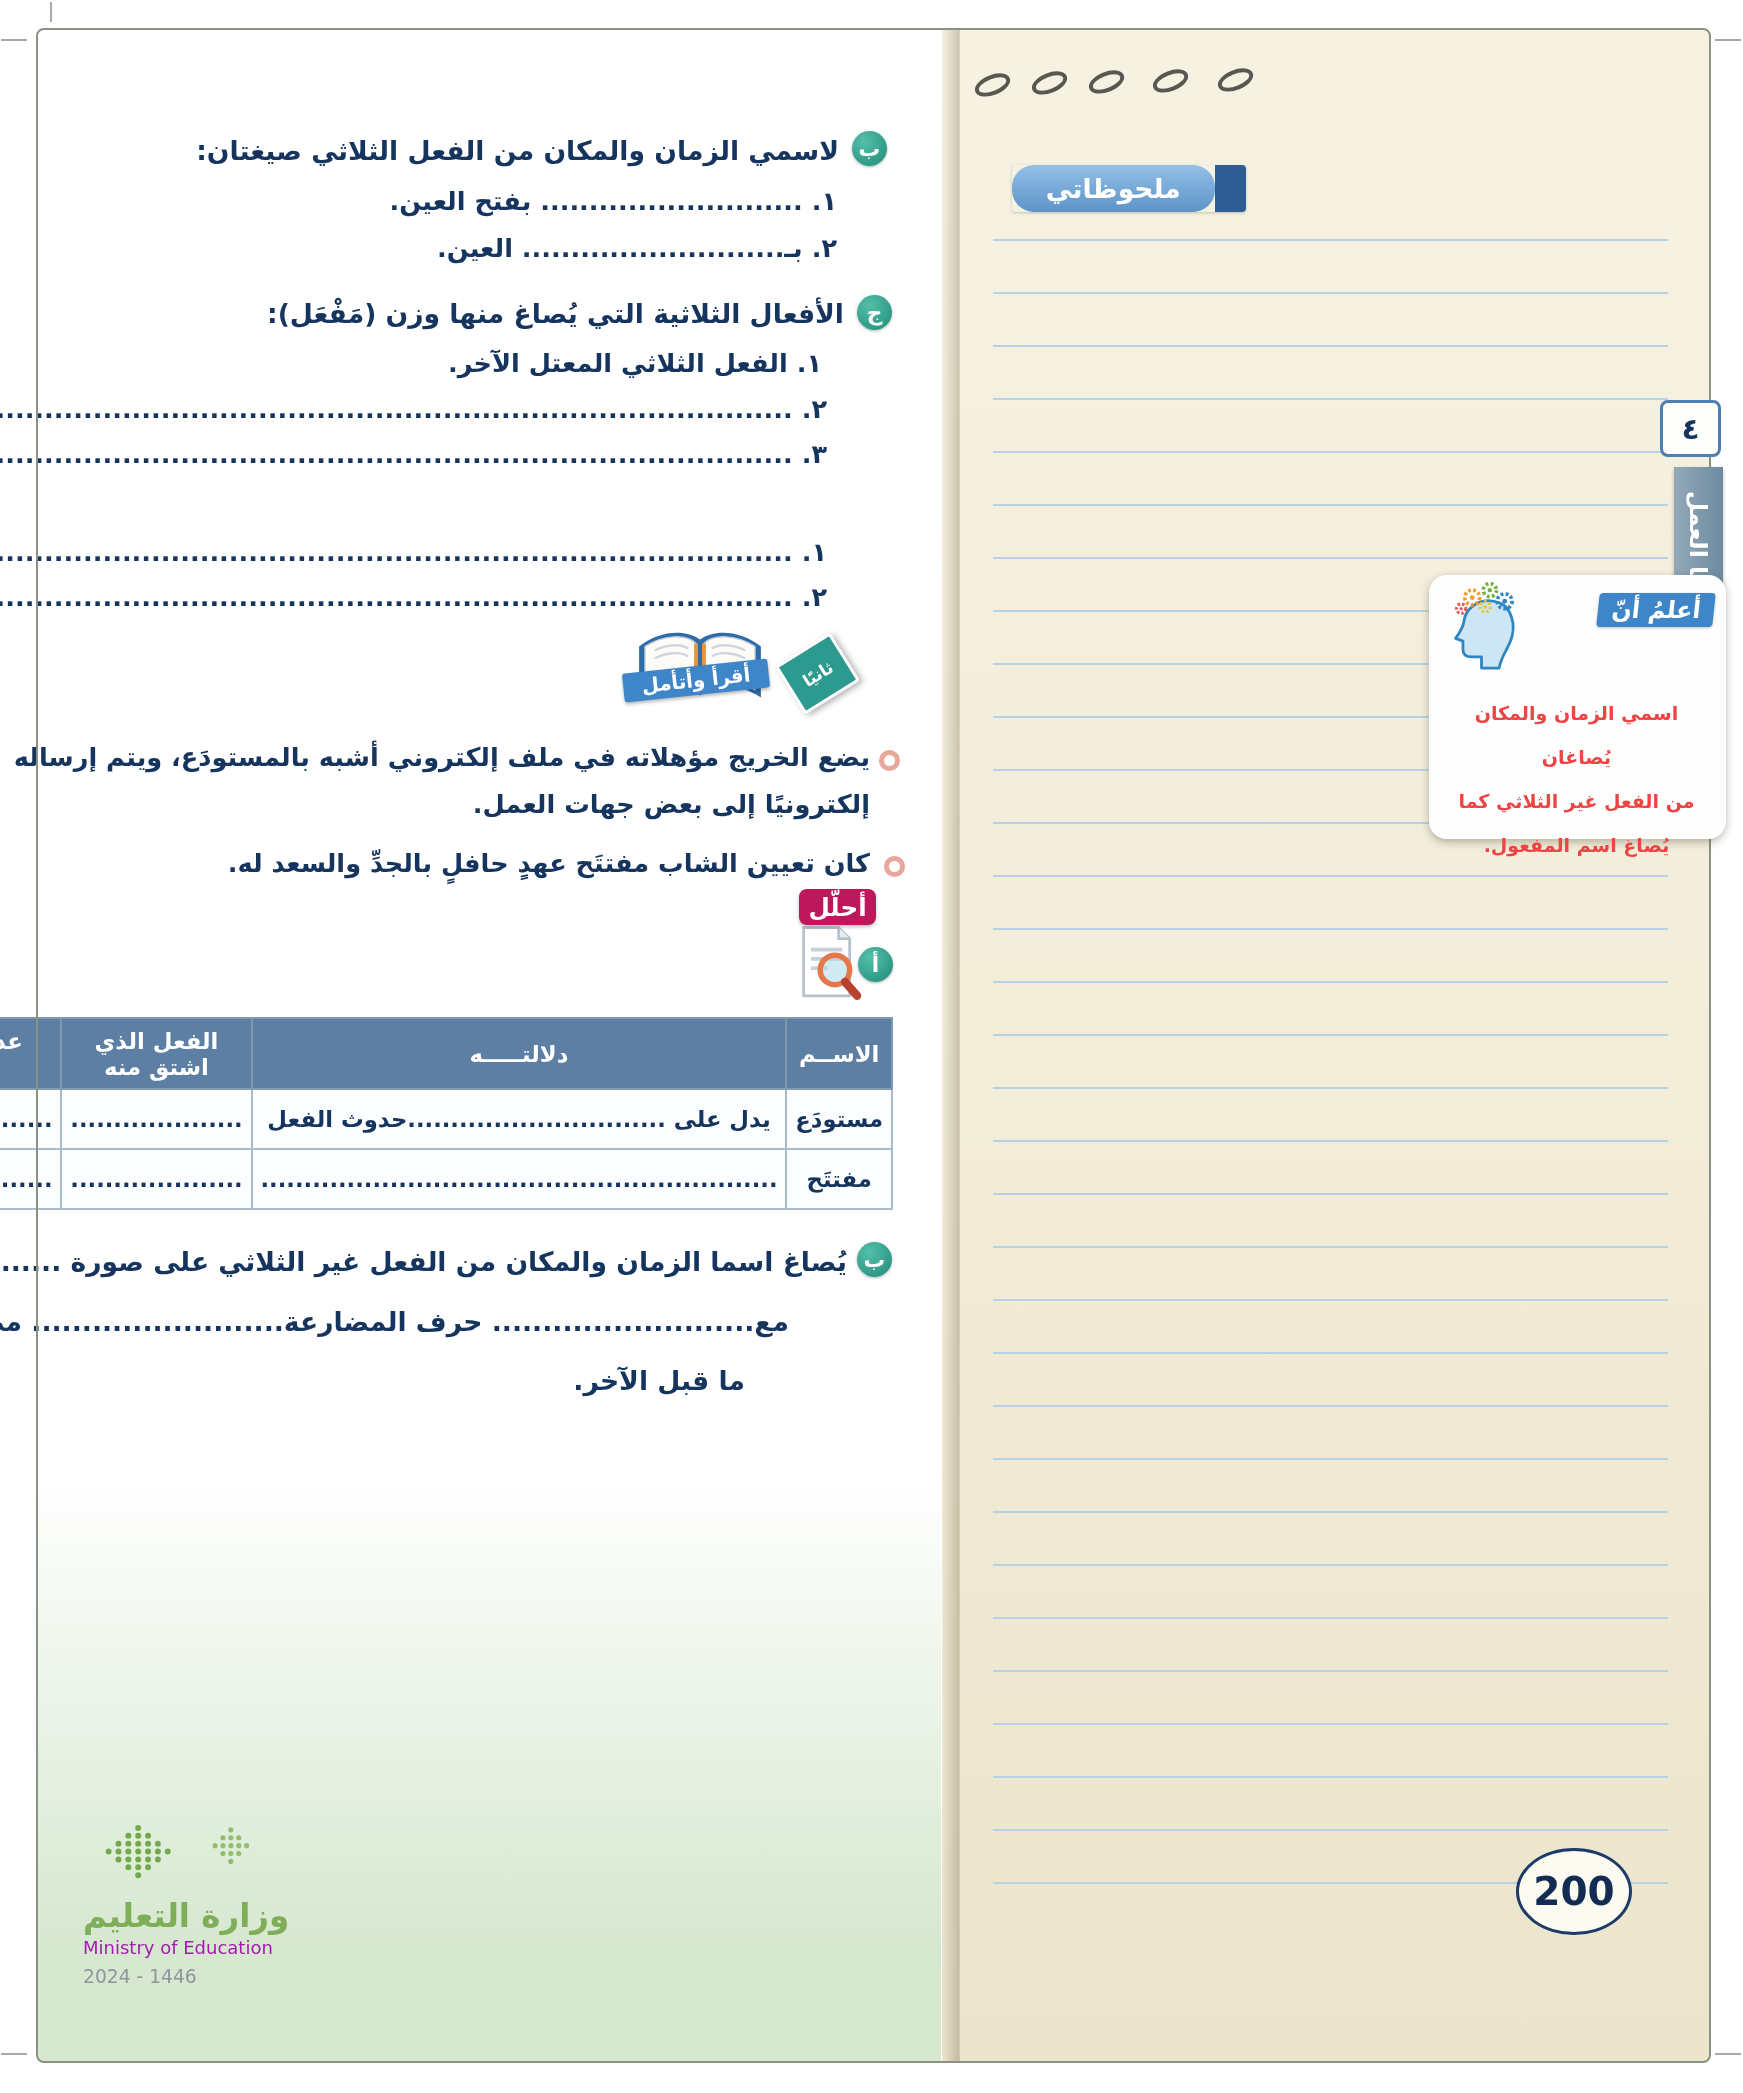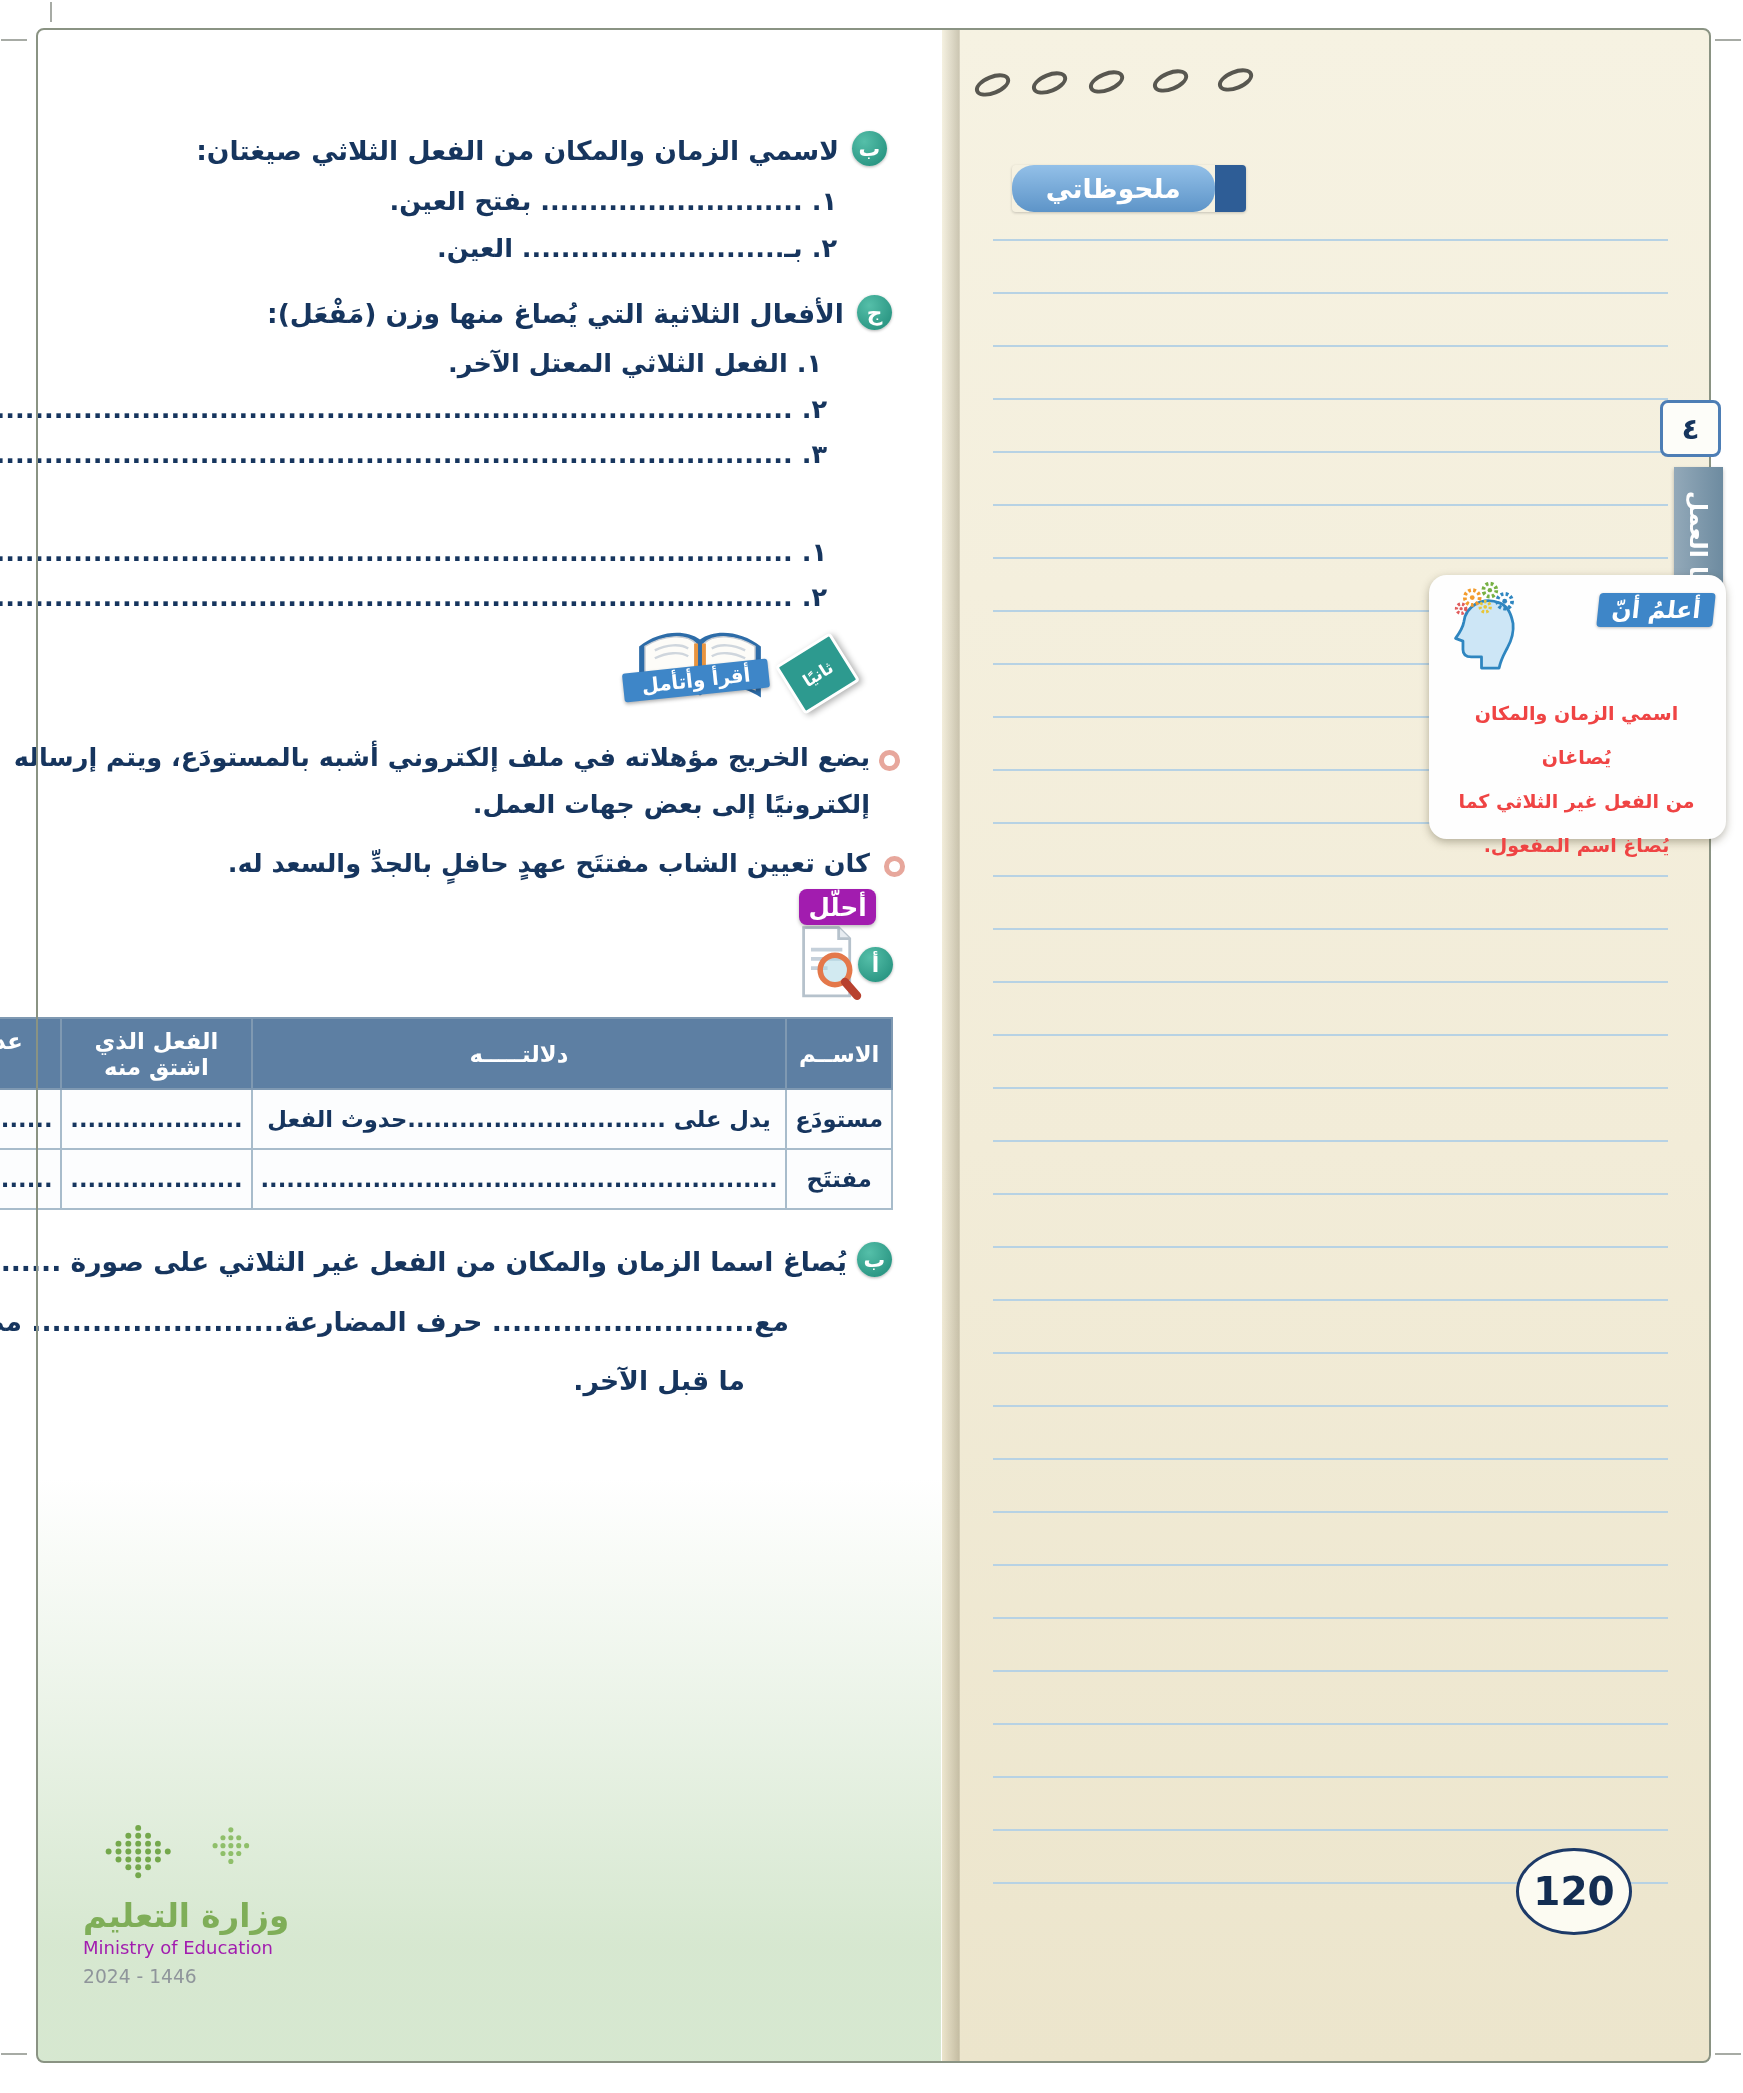--- a/index.html
+++ b/index.html
@@ -81,21 +81,21 @@
   .book { position:absolute; left:632px; top:617px; width:138px; height:110px; z-index:3; }
   .book-banner { position:absolute; left:-7.9px; top:49px; width:146px; padding:3px 0; text-align:center;
           background:#3e86c8; color:#fff; font-size:19.7px; font-weight:bold; transform:rotate(-6deg);
           border-radius:3px; box-shadow:0 2px 3.9px rgba(0,0,0,.3); }
   .flag { position:absolute; left:786px; top:645px; width:65px; height:57px; background:#2d9a8f;
           border:3px solid #fff; transform:rotate(-32deg); z-index:4; box-shadow:2px 3px 5.9px rgba(0,0,0,.3);
           display:flex; align-items:center; justify-content:center; color:#fff; font-size:16.7px; font-weight:bold;
           border-radius:3.9px; }
 
   
-  .analyze-label { position:absolute; left:800px; top:889px; width:77px; height:36px; background:#a21caf;
+  .analyze-label { position:absolute; left:800px; top:889px; width:77px; height:36px; background:#be185d;
           border-radius:7.9px; color:#fff; font-size:24.6px; font-weight:bold; z-index:3;
           display:flex; align-items:center; justify-content:center; box-shadow:0 2px 3.9px rgba(0,0,0,.25); }
   .doc-icon { position:absolute; left:785px; top:922px; width:89px; height:83px; z-index:2; }
 
   
   .table-wrap { position:absolute; left:153px; top:1017px; width:741px; z-index:3; }
   table { width:100%; border-collapse:collapse; direction:rtl; }
   th { background:#5d7fa3; color:#fff; font-size:22.7px; font-weight:bold; border:2px solid #7f99b2;
        height:71px; padding:3.9px 5.9px; text-align:center; }
   td { border:2px solid #a8bccb; background:#fcfdfe; color:#16355e; font-weight:bold; font-size:22.7px;
@@ -155,21 +155,21 @@
       <circle cx="26" cy="32" r="1.8" fill="#e05c5c"></circle>
     </svg>
     <div class="know-label">أعلمُ أنّ</div>
     <div class="know-text">
       <div>اسمي الزمان والمكان يُصاغان</div>
       <div>من الفعل غير الثلاثي كما</div>
       <div>يُصاغ اسم المفعول.</div>
     </div>
   </div>
 
-  <div class="pagenum">120</div>
+  <div class="pagenum">200</div>
 
   <div class="badge" style="left:853px;top:131px;">ب</div>
   <div class="txt" style="right:904px;top:135px;">لاسمي الزمان والمكان من الفعل الثلاثي صيغتان:</div>
   <div class="txt item" style="right:906px;top:186px;">١. ........................... بفتح العين.</div>
   <div class="txt item" style="right:906px;top:233px;">٢. بـ........................... العين.</div>
 
   <div class="badge" style="left:858px;top:295px;">ج</div>
   <div class="txt" style="right:899px;top:298px;">الأفعال الثلاثية التي يُصاغ منها وزن (مَفْعَل):</div>
   <div class="txt item" style="right:921px;top:348px;">١. الفعل الثلاثي المعتل الآخر.</div>
   <div class="txt item" style="right:916px;top:394px;">٢. ..........................................................................................</div>

